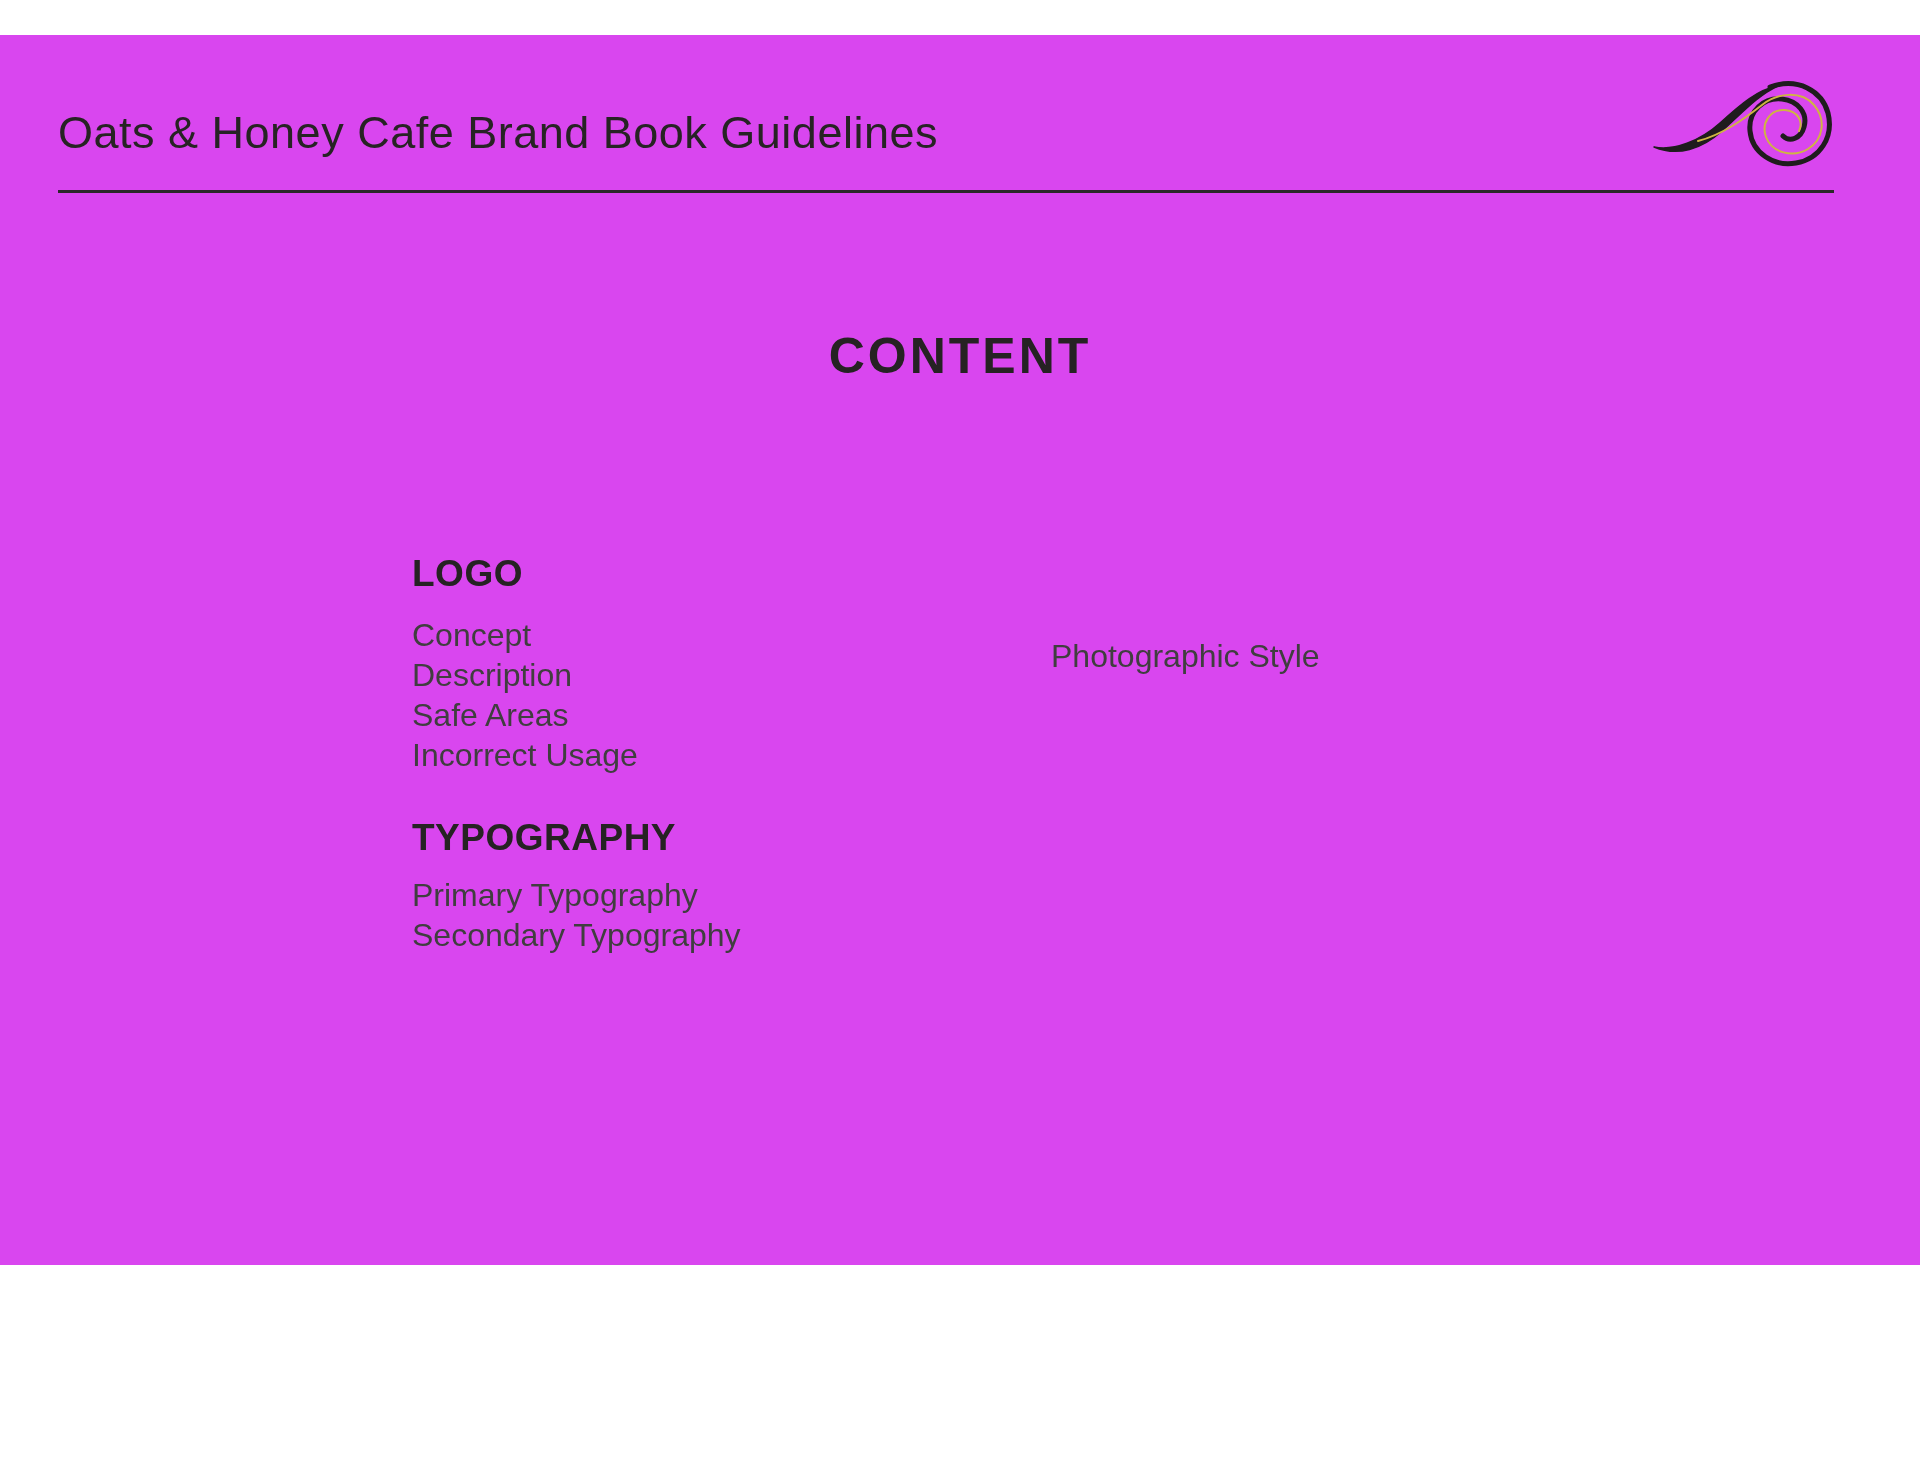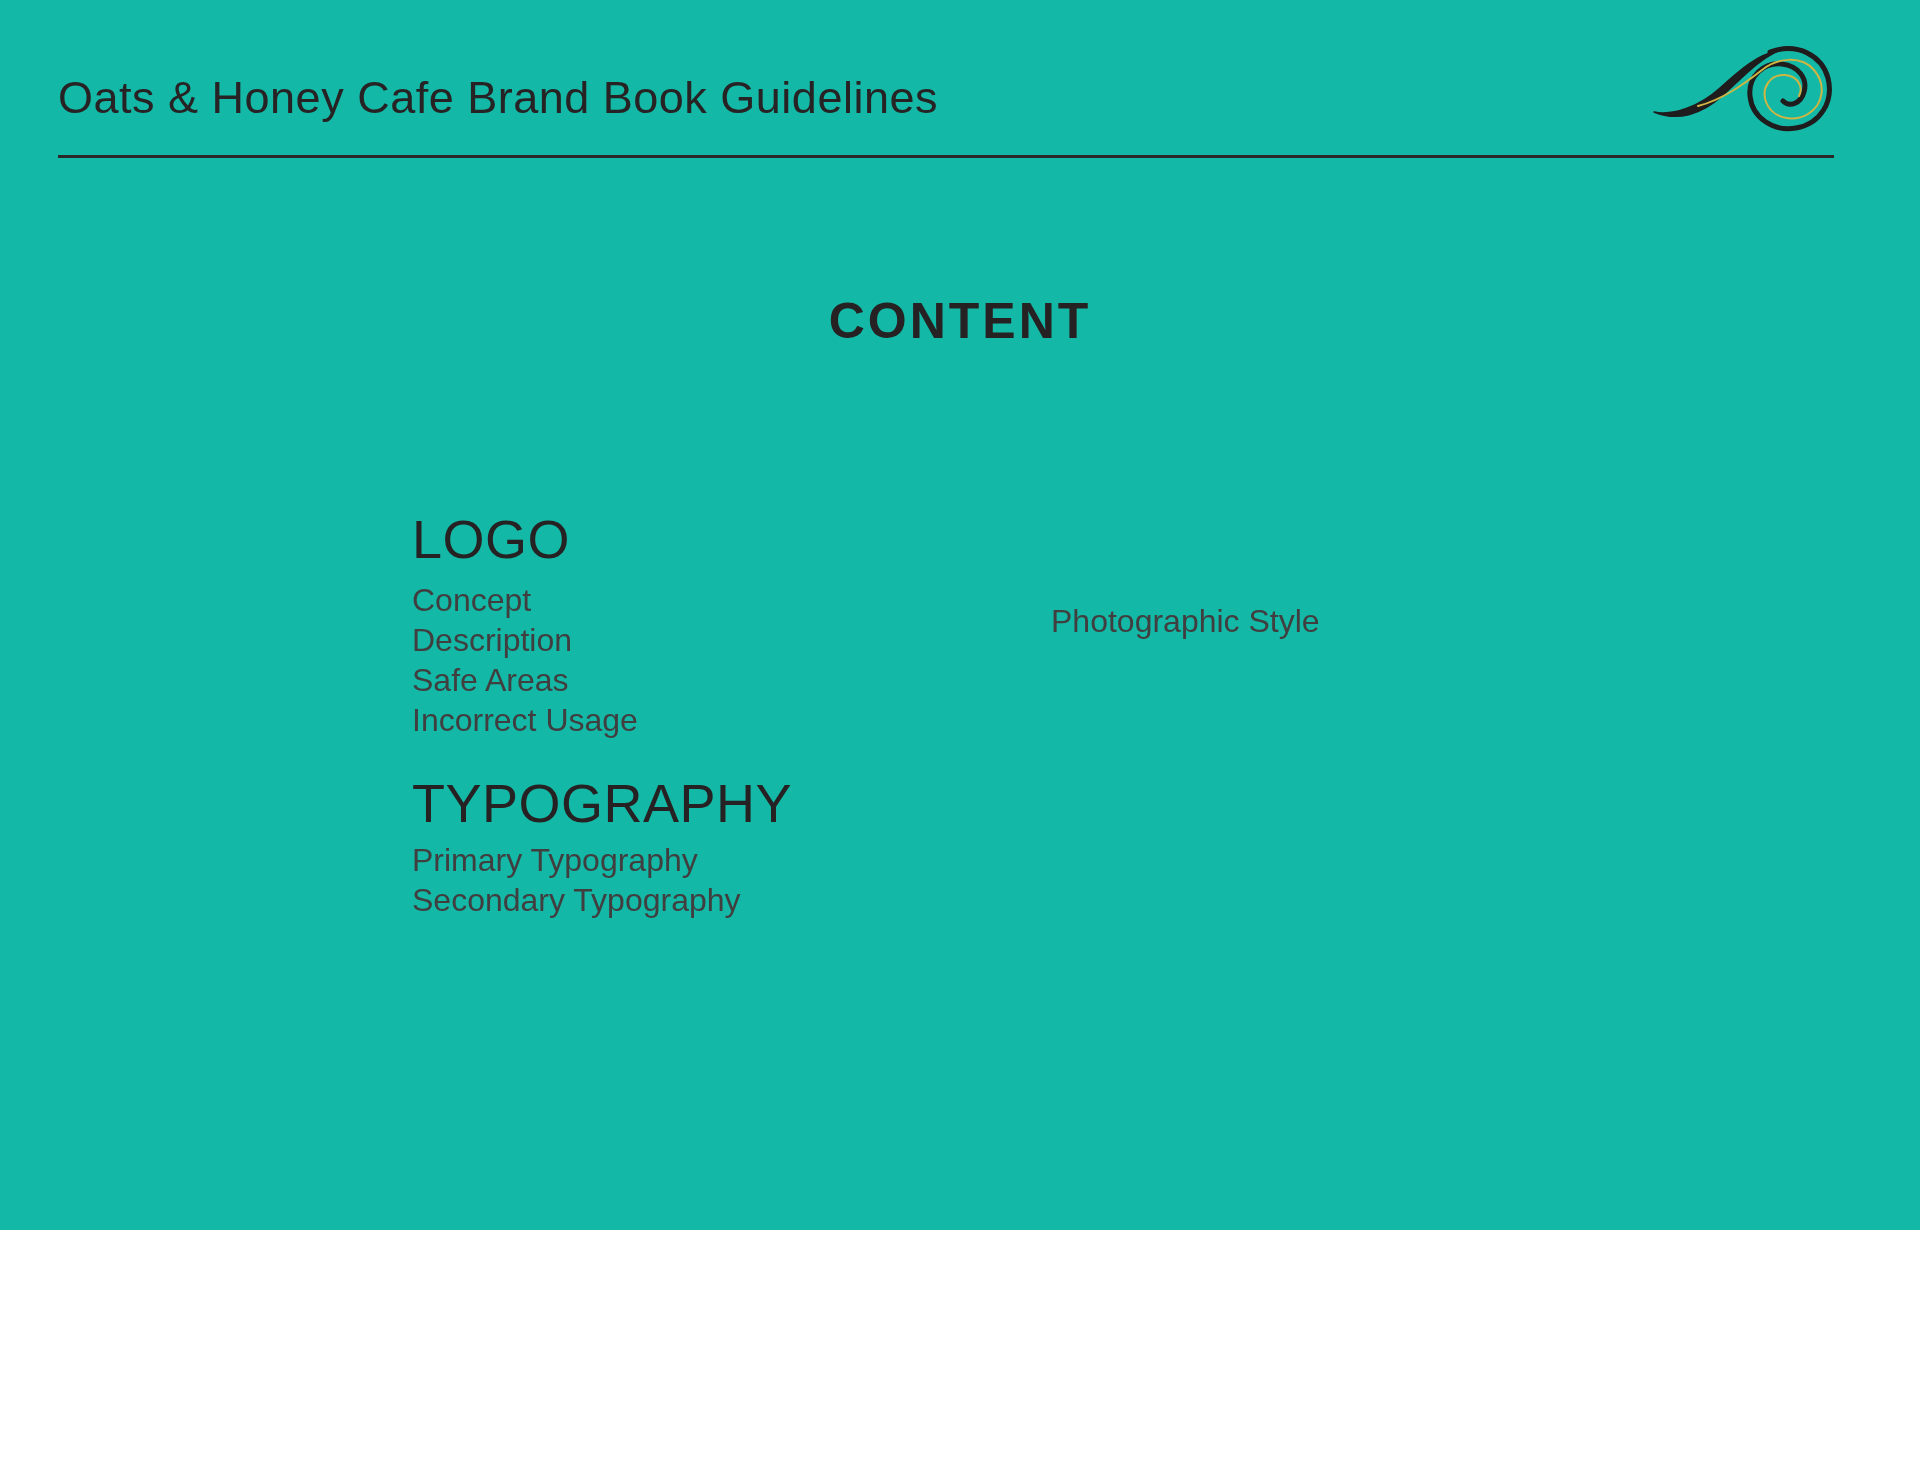--- a/index.html
+++ b/index.html
@@ -4,23 +4,24 @@
 <style>
   html, body {
     margin: 0;
     padding: 0;
     background: #ffffff;
   }
   .page {
     position: relative;
     width: 1920px;
     height: 1230px;
-    background: #14b8a6;
+    background: #d946ef;
     overflow: hidden;
     font-family: "Liberation Sans", "DejaVu Sans", sans-serif;
+    margin-top: 35px;
   }
 
   
   .header-title {
     position: absolute;
     left: 58px;
     top: 72px;
     font-size: 45px;
     font-weight: 500;
     letter-spacing: 0.5px;
@@ -59,23 +60,23 @@
   
   .col {
     position: absolute;
     top: 514px;
     width: 620px;
   }
   .col-left  { left: 412px; }
   .col-right { left: 1051px; }
 
   .section-heading {
-    font-size: 54px;
+    font-size: 37px;
     line-height: 50px;
-    font-weight: 400;
+    font-weight: 700;
     letter-spacing: 0.5px;
     color: #262223;
     margin: 0;
   }
   .section-items {
     margin: 16px 0 0 0;
     padding: 0;
     list-style: none;
     font-size: 32px;
     line-height: 40px;

